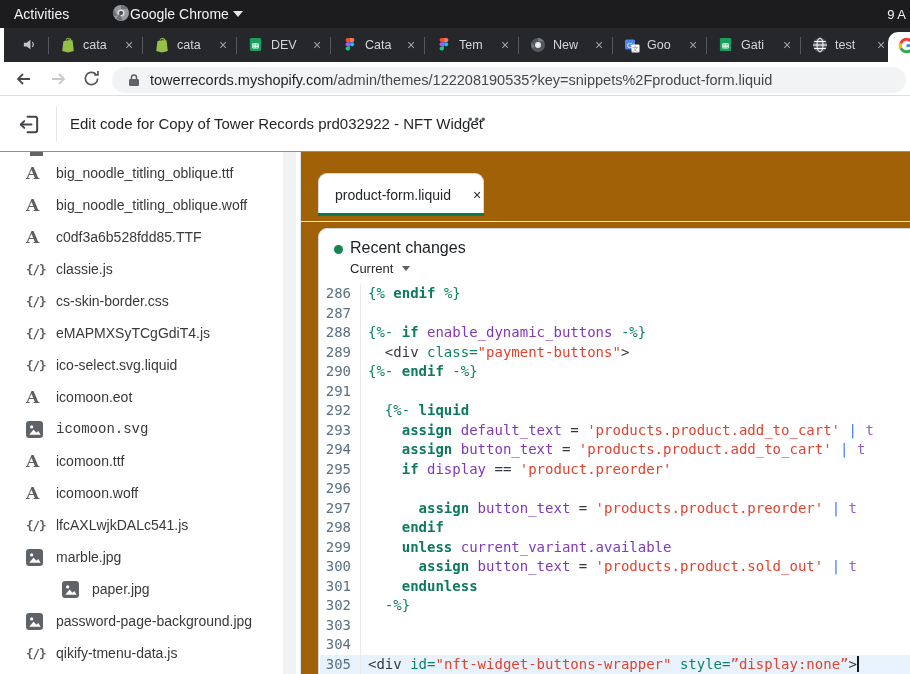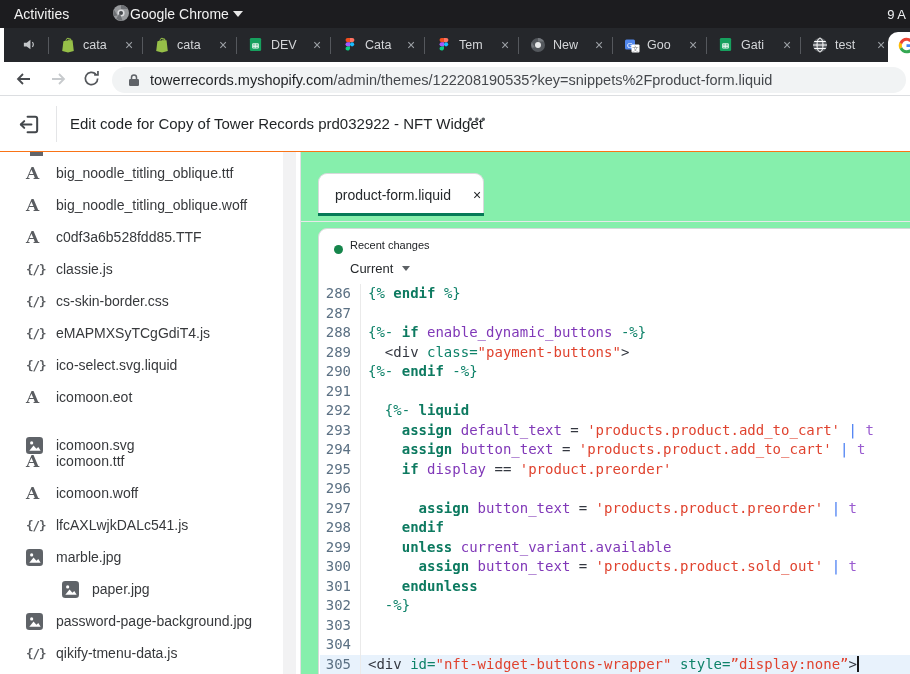--- a/index.html
+++ b/index.html
@@ -57,33 +57,33 @@
     color:#5a5d61; letter-spacing:-1px; }
   .file-label { font-size:14px; color:#37393c; white-space:nowrap; }
   #top-sliver { position:absolute; left:30px; top:0px; width:13px; height:4px; background:#62656a; }
   
   #sb-scroll { position:absolute; left:283px; top:152px; width:13px; height:522px; background:#f2f2f3; }
   #sb-up { position:absolute; left:286.5px; top:5px; width:0; height:0;
     border-left:4px solid transparent; border-right:4px solid transparent; border-bottom:6px solid #565a5e; }
   #sb-thumb { position:absolute; left:285px; top:230px; width:9px; height:140px; background:#dddee0; border-radius:5px; }
 
   
-  #editor { position:absolute; left:301px; top:152px; width:609px; height:522px; background:#86efac; }
+  #editor { position:absolute; left:301px; top:152px; width:609px; height:522px; background:#a16207; }
   #ed-tab { position:absolute; left:17px; top:21px; width:166px; height:43px;
     border:1px solid #d7d9db; border-bottom:none; border-radius:9px 9px 0 0; background:#fff;
     display:flex; align-items:center; }
   #ed-tab .tab-label { margin-left:16px; font-size:14px; color:#24282b; }
   #ed-tab .tab-close { margin-left:22px; font-size:14px; color:#232629; }
   #ed-underline { position:absolute; left:17px; top:61px; width:166px; height:3px; background:#067a57; }
   #tabrow-border { position:absolute; left:0px; top:69px; width:609px; height:1px; background:#e7e9ea; }
   #panel { position:absolute; left:17px; top:76px; width:600px; height:450px;
     border:1px solid #d6d8da; border-radius:9px 0 0 0; background:#fff; }
   .panel-head { position:absolute; left:0; top:0; width:100%; }
   .rc-dot { position:absolute; left:15px; top:16px; width:9px; height:9px; border-radius:50%; background:#15854b; }
-  .rc-title { position:absolute; left:31px; top:10px; font-size:11px; color:#202326; }
+  .rc-title { position:absolute; left:31px; top:10px; font-size:16px; color:#202326; }
   .rc-current { position:absolute; left:31px; top:32px; font-size:13px; color:#26292c; display:flex; align-items:center; }
   .rc-current .dd-caret { display:inline-block; width:0; height:0; border-left:4.5px solid transparent;
     border-right:4.5px solid transparent; border-top:5.5px solid #5d6165; margin-left:9px; }
 
   
   #code { position:absolute; left:1px; top:55px; width:598px;
     font-family:"DejaVu Sans Mono", monospace; font-size:14px; line-height:19.5px; }
   .crow { display:flex; height:19.5px; }
   .crow.active { background:#e8f2fc; }
   .gut { flex:0 0 41px; text-align:right; padding-right:9px; color:#5b7083; border-right:1px solid #eaeaea; }
@@ -329,21 +329,21 @@
           <span class="ico-code">{/}</span>
         </span>
         <span class="file-label">ico-select.svg.liquid</span>
       </div>
       <div class="file-row" style="top: 229px;">
         <span class="file-ico">
           <span class="ico-font">A</span>
         </span>
         <span class="file-label">icomoon.eot</span>
       </div>
-      <div class="file-row" style="top: 277px;">
+      <div class="file-row" style="top: 261px; font-family: Liberation Mono, monospace;">
         <span class="file-ico">
           <svg width="17" height="17" viewBox="0 0 18 18">
             <rect width="18" height="18" rx="3.5" fill="#5f6368"></rect>
             <circle cx="6" cy="6.3" r="1.7" fill="#fff"></circle>
             <path d="M3.5 14.5 8 9l3 3.5 2-2 2.5 4z" fill="#fff"></path>
           </svg>
         </span>
         <span class="file-label">icomoon.svg</span>
       </div>
       <div class="file-row" style="top: 293px;">

